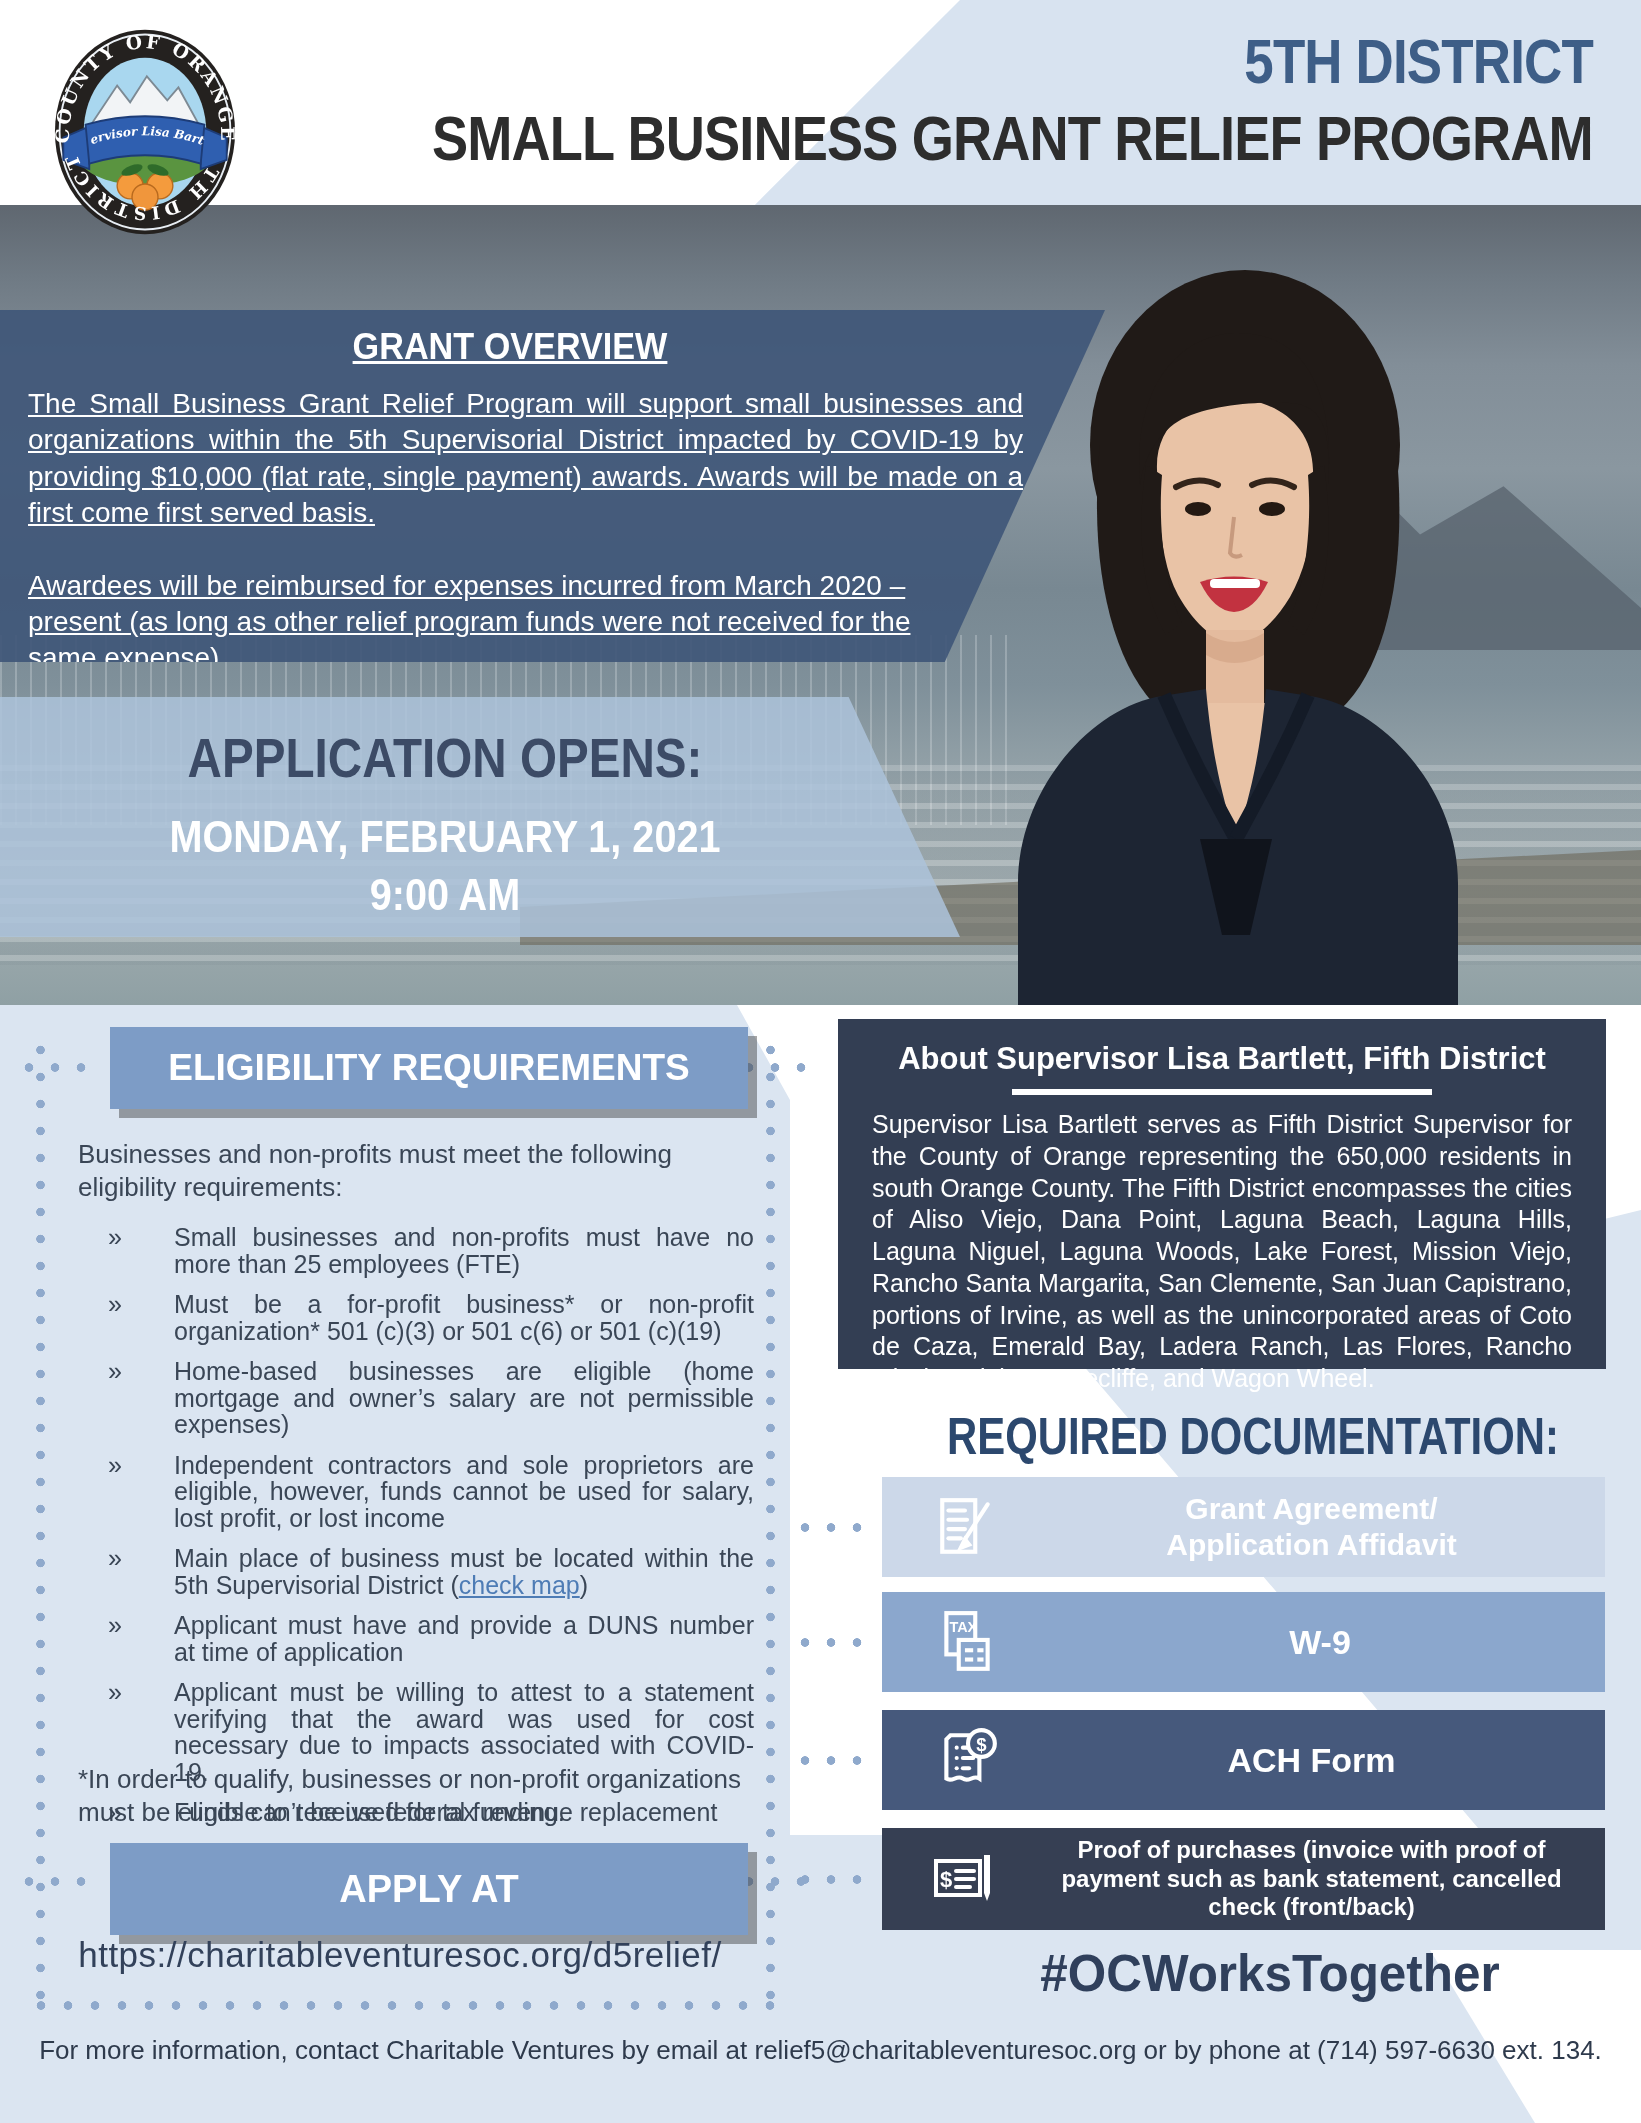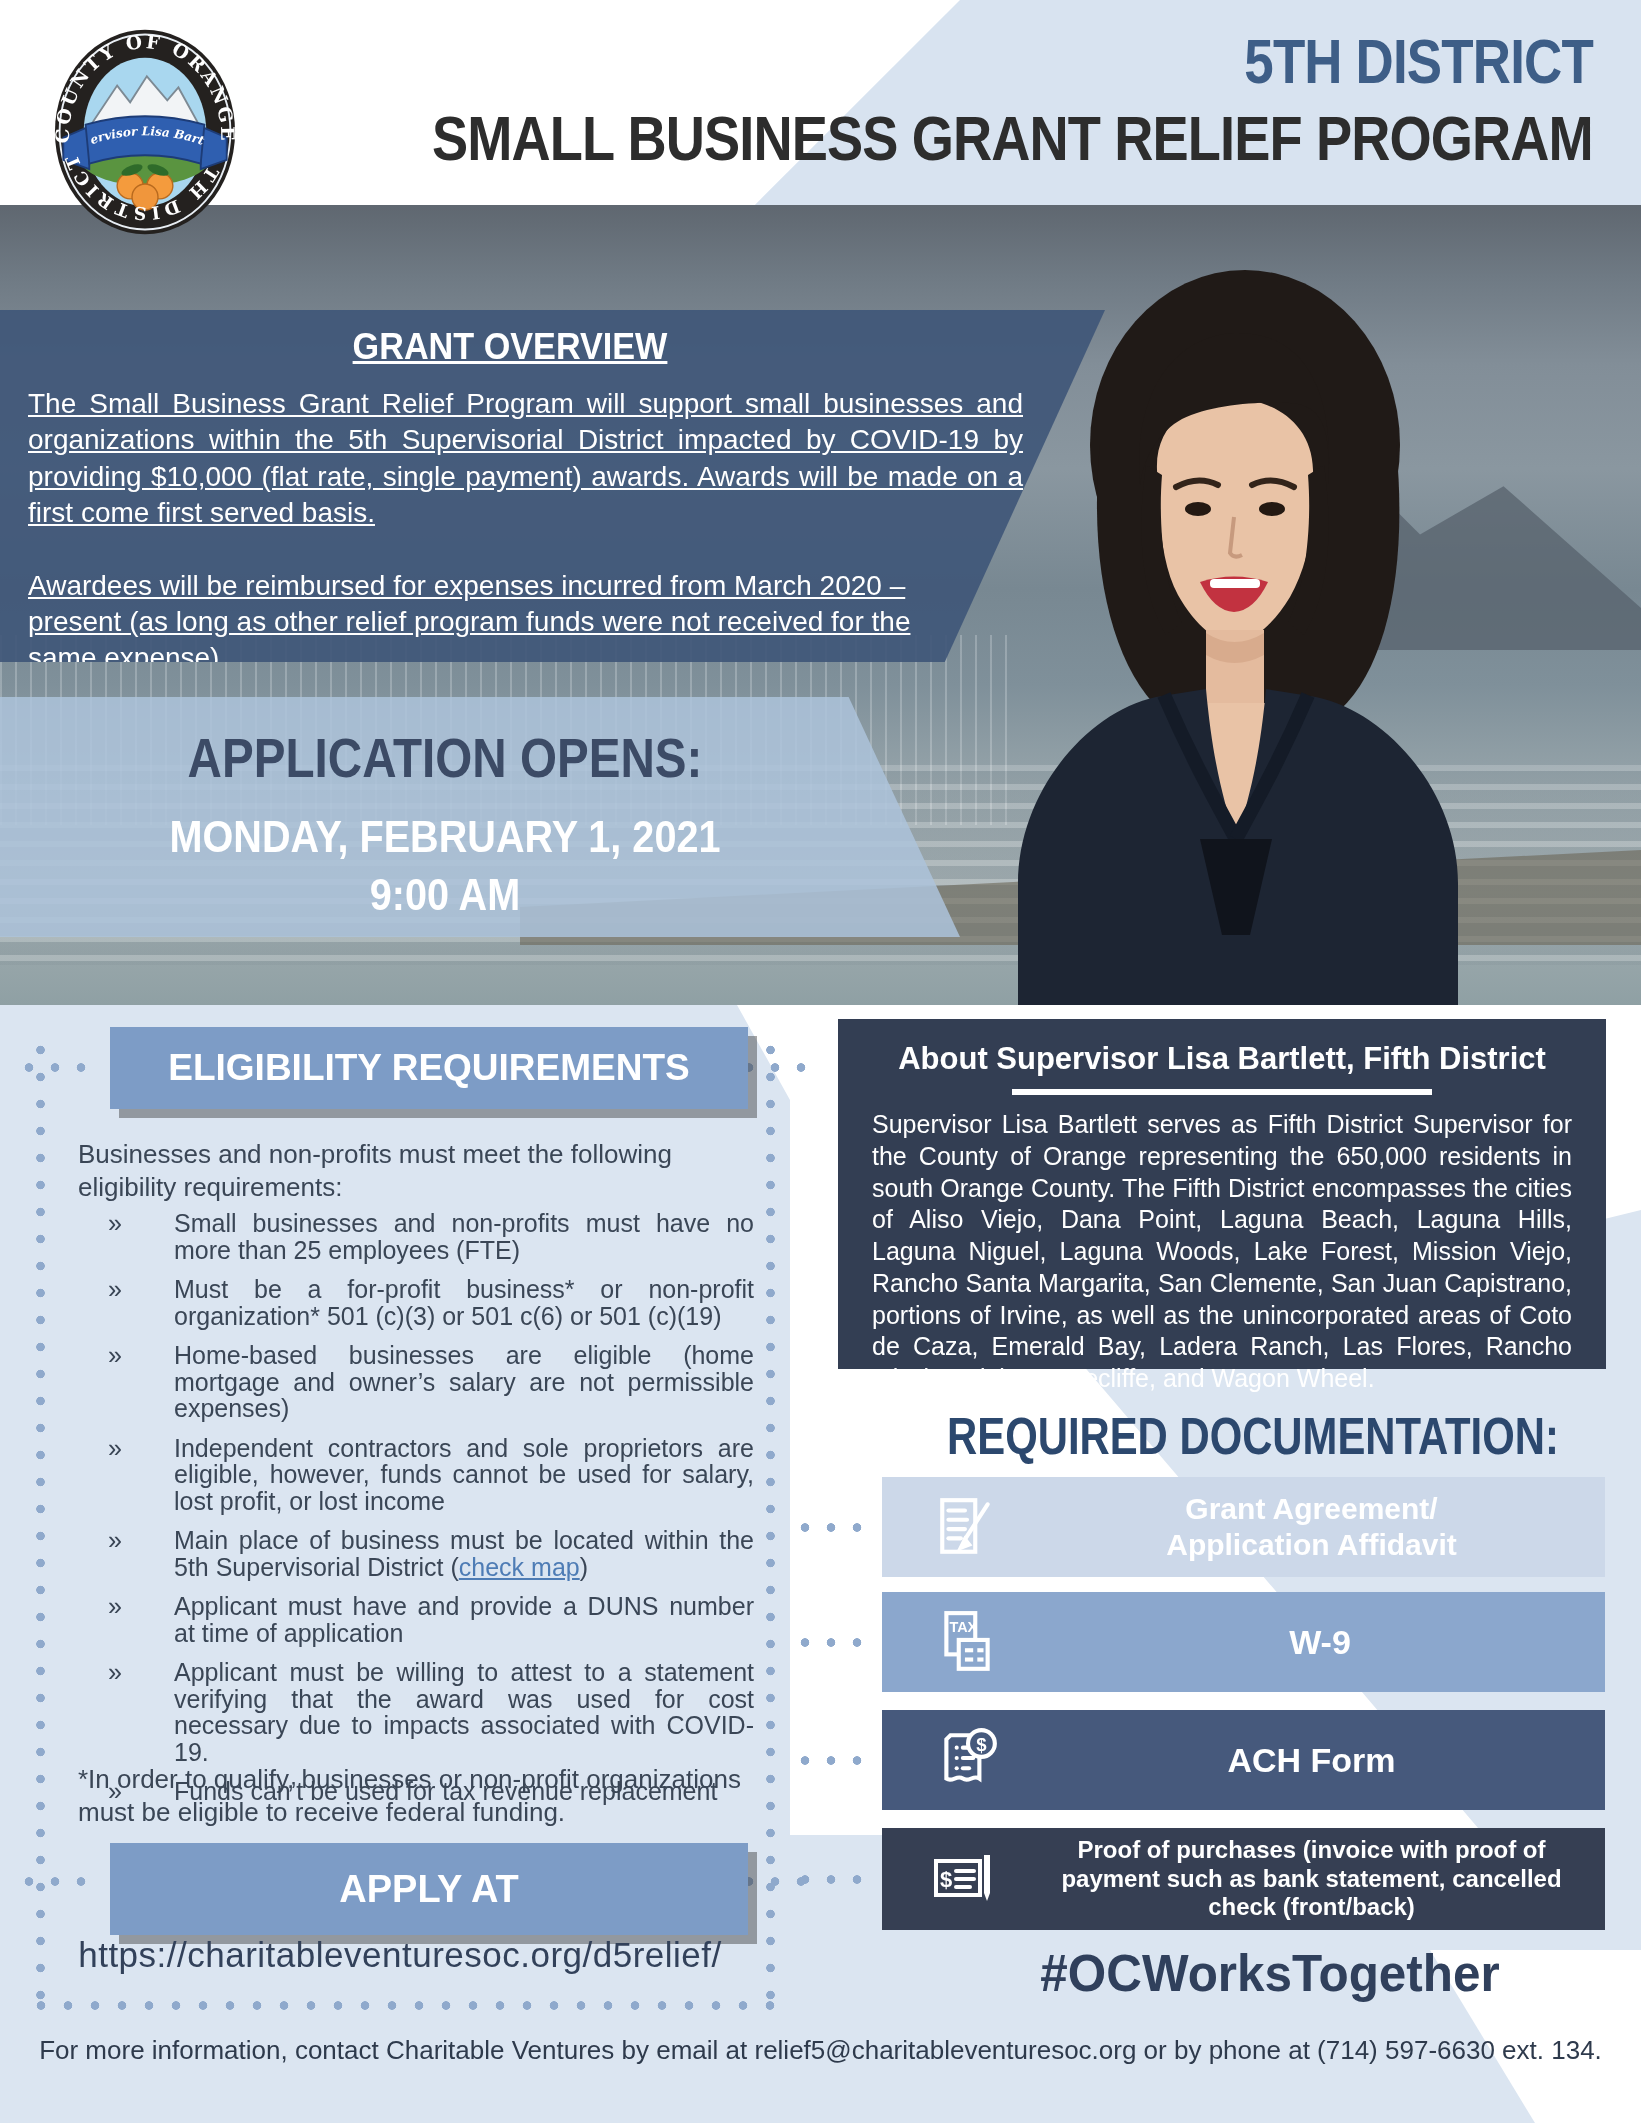--- a/index.html
+++ b/index.html
@@ -70,21 +70,21 @@
     background-size:26px 9px;background-repeat:repeat-x;}
 
   .blue-btn{position:absolute;left:110px;width:638px;background:#7d9cc6;
     box-shadow:9px 9px 0 rgba(45,45,45,.42);display:flex;align-items:center;justify-content:center;
     color:#ffffff;font-weight:bold;}
   .elig-btn{top:22px;height:82px;font-size:37px;}
   .apply-btn{top:838px;height:92px;font-size:38px;}
 
   .intro{position:absolute;left:78px;top:133px;width:690px;font-size:26px;color:#3a4656;line-height:1.25;}
   .bullets{position:absolute;left:78px;top:205px;width:676px;color:#3a4656;font-size:25px;line-height:1.06;}
-  .bullet{position:relative;padding-left:96px;margin-bottom:13px;text-align:justify;}
+  .bullet{position:relative;padding-left:96px;margin-bottom:13px;text-align:justify;margin-top:14px;}
   .bullet::before{content:"\00BB";position:absolute;left:30px;top:0;}
   .viewmap{color:#4e7cb5;text-decoration:underline;cursor:pointer;}
   .note{position:absolute;left:78px;top:758px;width:676px;font-size:26px;color:#3a4656;line-height:1.25;}
   .url{position:absolute;left:40px;top:930px;width:720px;text-align:center;font-size:35px;color:#32415a;
        letter-spacing:.5px;}
 
   .about{position:absolute;left:838px;top:14px;width:768px;height:350px;background:#333e53;color:#ffffff;
          box-sizing:border-box;padding:22px 34px;}
   .about-title{text-align:center;font-size:31px;font-weight:bold;}
   .about-bar{width:420px;height:6px;background:#ffffff;margin:12px auto 14px auto;}

